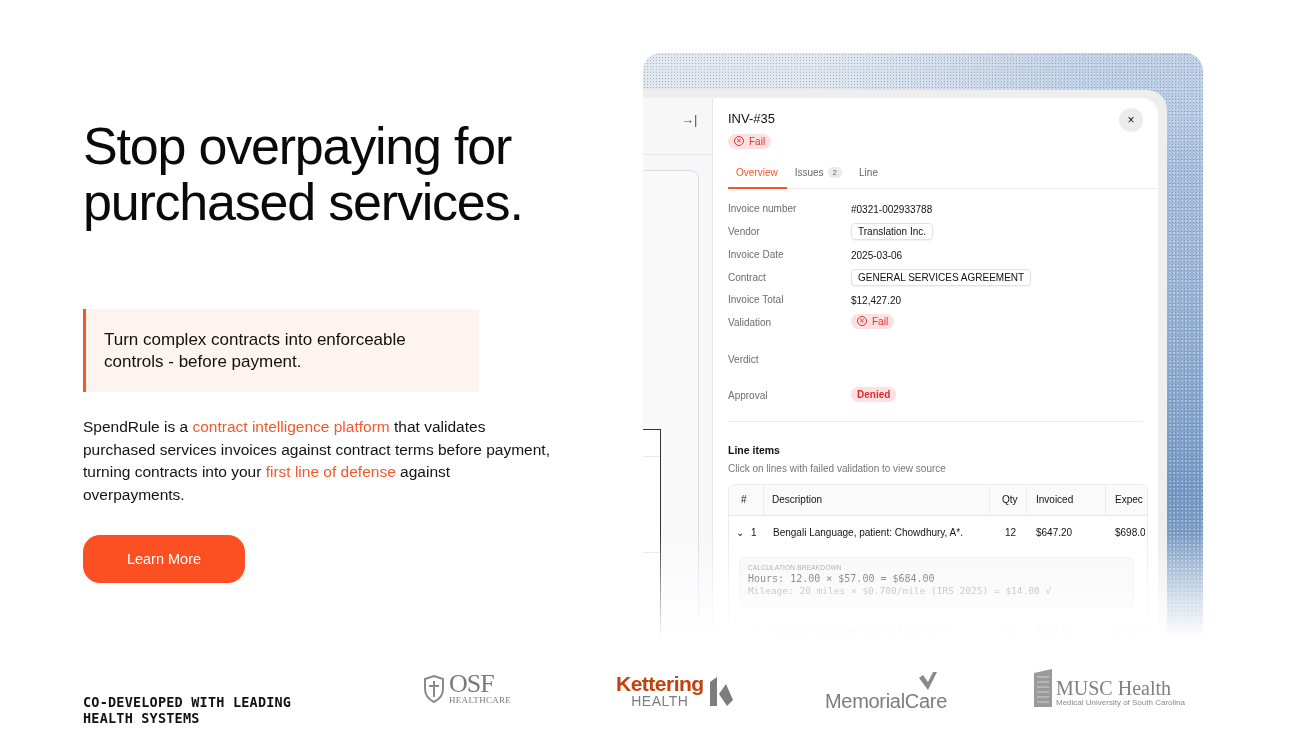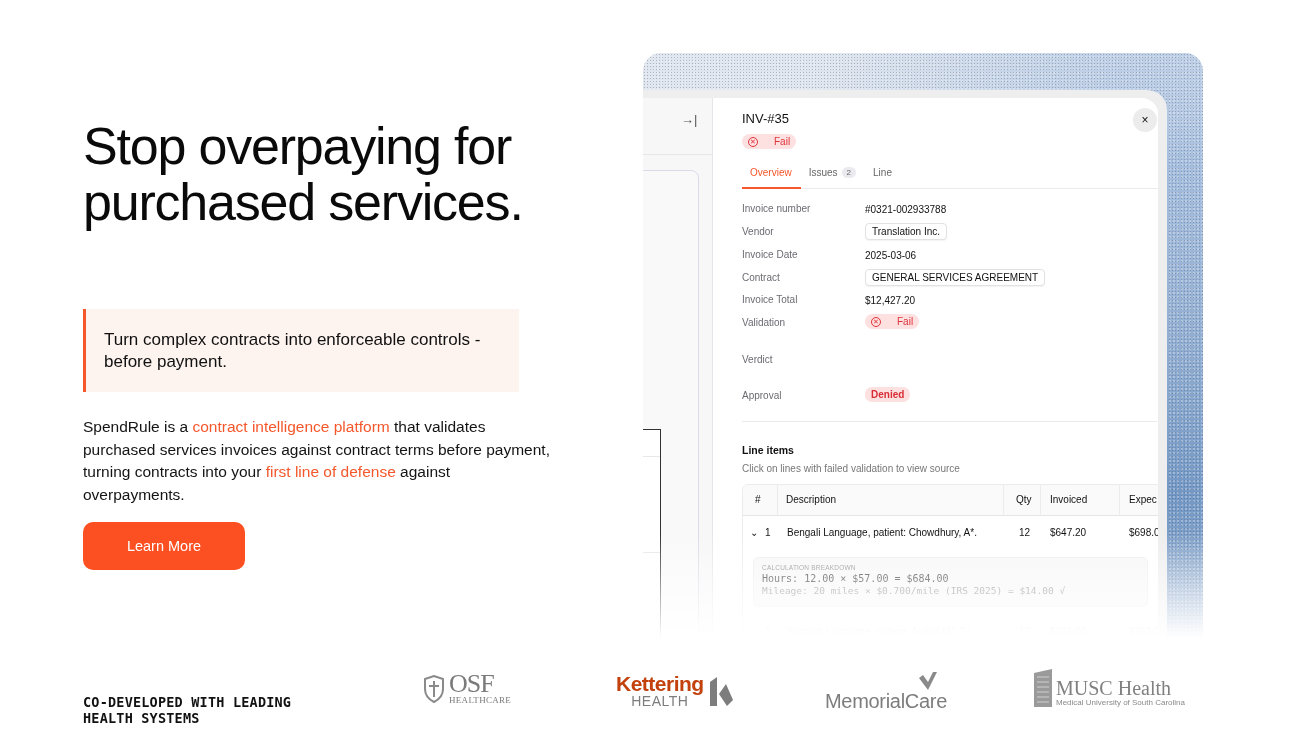--- a/index.html
+++ b/index.html
@@ -1,24 +1,24 @@
 <!DOCTYPE html>
 <html><head>
 <meta charset="utf-8">
 <style>
   * { box-sizing: border-box; margin: 0; padding: 0; }
   html, body { width: 1299px; height: 740px; background: #ffffff; overflow: hidden; }
   body { font-family: "Liberation Sans", "DejaVu Sans", sans-serif; color: #111; position: relative; }
 
   
   .hero-title { position: absolute; left: 83px; top: 118px; width: 460px; font-size: 52px; line-height: 56px; font-weight: 400; letter-spacing: -1.2px; color: #0a0a0a; }
-  .callout { position: absolute; left: 83px; top: 309px; width: 436px; height: 83px; background: #fdf3ef; border-left: 3px solid #f4572b; padding: 20px 20px 0 18px; font-size: 17px; line-height: 22px; color: #111; }
+  .callout { position: absolute; left: 83px; top: 309px; width: 396px; height: 83px; background: #fdf3ef; border-left: 3px solid #f4572b; padding: 20px 20px 0 18px; font-size: 17px; line-height: 22px; color: #111; }
   .desc { position: absolute; left: 83px; top: 416px; width: 470px; font-size: 15.5px; line-height: 22.7px; color: #141414; }
   .desc .link { color: #f4572b; }
-  .cta { position: absolute; left: 83px; top: 522px; width: 162px; height: 48px; background: #fc4f22; border-radius: 10px; color: #fff; font-size: 14.5px; display: flex; align-items: center; justify-content: center; border: none; cursor: pointer; }
+  .cta { position: absolute; left: 83px; top: 535px; width: 162px; height: 48px; background: #fc4f22; border-radius: 17px; color: #fff; font-size: 14.5px; display: flex; align-items: center; justify-content: center; border: none; cursor: pointer; }
 
   .codev { position: absolute; left: 83px; top: 674px; font-family: "DejaVu Sans Mono", "Liberation Mono", monospace; font-size: 13.5px; line-height: 16px; font-weight: bold; color: #111; letter-spacing: 0.2px; margin-top: 20px; }
 
   
   .logo { position: absolute; color: #8a8a8a; }
   .logo-osf { left: 422px; top: 673px; display: flex; align-items: center; gap: 3px; }
   .logo-osf .osf-main { font-family: "Liberation Serif", serif; font-size: 26px; line-height: 22px; color: #7a7a7a; letter-spacing: -1px; }
   .logo-osf .osf-sub { font-family: "Liberation Serif", serif; font-size: 9px; color: #7a7a7a; letter-spacing: 0.3px; }
   .logo-kettering { left: 616px; top: 674px; display: flex; align-items: center; gap: 4px; }
   .logo-kettering .k-main { font-size: 21px; font-weight: bold; line-height: 20px; color: #c2410c; letter-spacing: -0.5px; }
@@ -48,23 +48,23 @@
 
   
   .side { position: absolute; left: 0; top: 0; width: 70px; height: 100%; background: #f7f7f8; border-right: 1px solid #e6e6ea; }
   .side-collapse { position: absolute; left: 38px; top: 14px; font-size: 13px; color: #555; }
   .side-line { position: absolute; left: 0; top: 56px; width: 70px; border-top: 1px solid #e6e6ea; }
   .side-card { position: absolute; left: -10px; top: 72px; width: 66px; height: 500px; border: 1px solid #d9dbe6; border-radius: 8px; background: #f9f9fa; }
   .side-table { position: absolute; left: -10px; top: 331px; width: 28px; height: 230px; border: 1.5px solid #333; border-left: none; background: #fff; }
   .st-row { position: absolute; left: 0; border-top: 1px solid #e8e8e8; width: 100%; }
 
   
-  .detail { position: absolute; left: 84px; top: 0; right: 0; height: 100%; }
+  .detail { position: absolute; left: 70px; top: 0; right: 0; height: 100%; }
   .inv-title { position: absolute; left: 15px; top: 13px; font-size: 13px; color: #111; }
-  .badge-fail { position: absolute; display: inline-flex; align-items: flex-end; gap: 16px; background: #fde0e0; color: #e0323a; border-radius: 9px; font-size: 10px; padding: 2px 6px; }
+  .badge-fail { position: absolute; display: inline-flex; align-items: flex-start; gap: 5px; background: #fde0e0; color: #e0323a; border-radius: 9px; font-size: 10px; padding: 2px 6px; }
   .badge-fail .xcirc { width: 10px; height: 10px; border: 1px solid #e0323a; border-radius: 50%; font-size: 7px; line-height: 8px; text-align: center; }
   .close-btn { position: absolute; left: 406px; top: 10px; width: 24px; height: 24px; border-radius: 50%; background: #ececec; font-size: 12px; color: #111; display: flex; align-items: center; justify-content: center; border: none; }
 
   .tabs { position: absolute; left: 15px; top: 63px; right: 0; height: 28px; border-bottom: 1px solid #ebebeb; display: flex; gap: 0; }
   .tab { font-size: 10px; color: #666; padding: 6px 9px 0 8px; height: 28px; display: flex; gap: 4px; align-items: flex-start; }
   .tab.active { color: #f4572b; border-bottom: 2px solid #f4572b; }
   .tab-count { background: #ebebef; border-radius: 7px; font-size: 8px; padding: 1px 5px; color: #666; }
 
   .field-label { position: absolute; left: 15px; font-size: 10px; color: #6b6b73; }
   .field-value { position: absolute; left: 138px; font-size: 10px; color: #111; line-height: 13px; }

